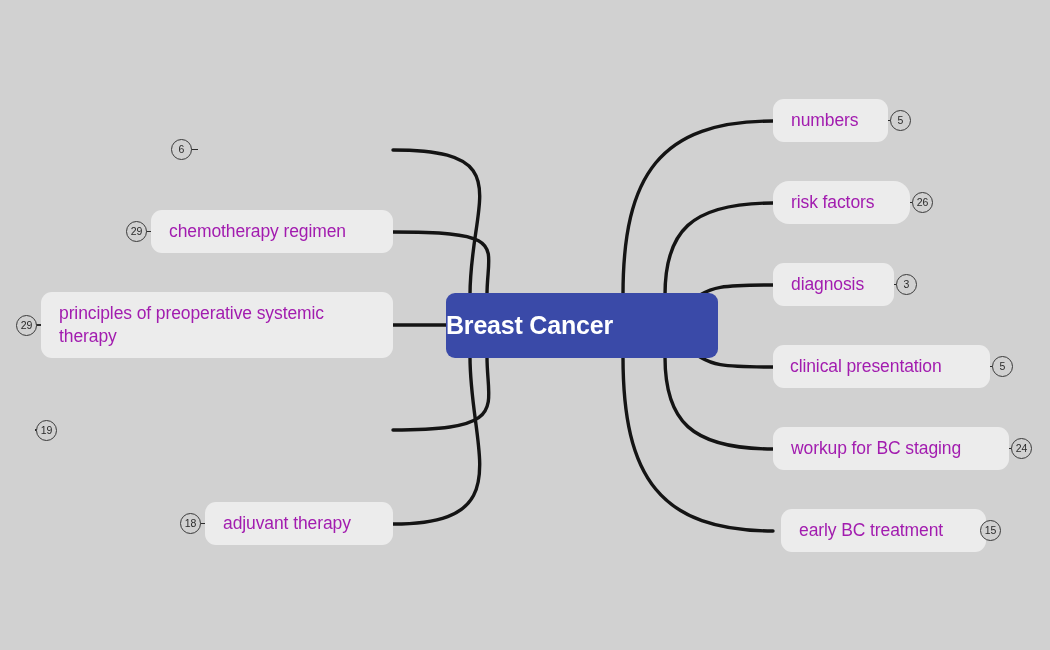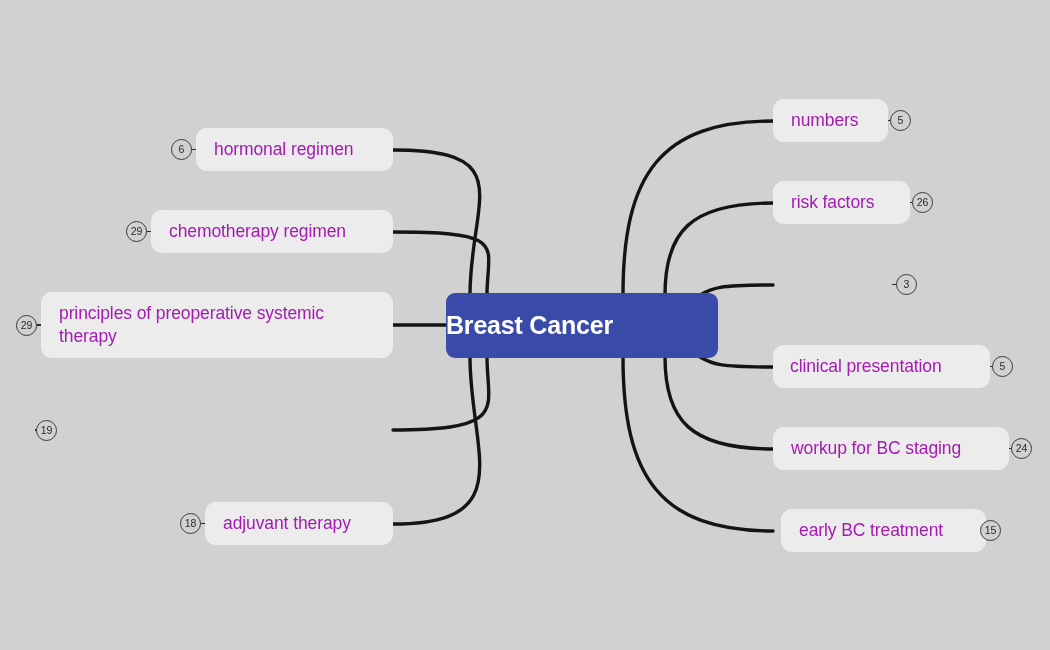--- a/index.html
+++ b/index.html
@@ -101,23 +101,20 @@
       <path d="M 700 357 C 712 364 718 367 773 367"></path>
       <path d="M 665 357 C 665 420 690 449 773 449"></path>
       <path d="M 623 357 C 623 477 660 531 773 531"></path>
     </g>
   </svg>
 
   <div class="node node-root" style="left:446px; top:293px; width:272px; height:65px;">
     <span class="node-label" style="text-align:left;">Breast Cancer</span>
   </div>
 
-  <div class="node node-leaf" style="left:196px; top:128px; width:197px; height:43px;">
-    <span class="node-label">hormonal regimen</span>
-  </div>
   <div class="badge-stub" style="left:190px; top:148.5px;"></div>
   <div class="badge" style="left:171px; top:139px;">
     <span>6</span>
   </div>
 
   <div class="node node-leaf" style="left:151px; top:210px; width:242px; height:43px;justify-content:flex-end;">
     <span class="node-label">chemotherapy regimen</span>
   </div>
   <div class="badge-stub" style="left:145px; top:230.5px;"></div>
   <div class="badge" style="left:126px; top:221px;">
@@ -146,28 +143,31 @@
   </div>
 
   <div class="node node-leaf" style="left:773px; top:99px; width:115px; height:43px;">
     <span class="node-label">numbers</span>
   </div>
   <div class="badge-stub" style="left:886px; top:119.5px;"></div>
   <div class="badge" style="left:890px; top:110px;">
     <span>5</span>
   </div>
 
-  <div class="node node-leaf" style="left:773px; top:181px; width:137px; height:43px;">
+  <div class="node node-leaf" style="left:773px; top:181px; width:137px; height:43px;border-radius:16px;">
     <span class="node-label">risk factors</span>
   </div>
   <div class="badge-stub" style="left:908px; top:201.5px;"></div>
   <div class="badge" style="left:912px; top:192px;">
     <span>26</span>
   </div>
 
+  <div class="node node-leaf" style="left:773px; top:263px; width:121px; height:43px;">
+    <span class="node-label">diagnosis</span>
+  </div>
   <div class="badge-stub" style="left:892px; top:283.5px;"></div>
   <div class="badge" style="left:896px; top:274px;">
     <span>3</span>
   </div>
 
   <div class="node node-leaf" style="left:773px; top:345px; width:217px; height:43px;padding-left:17px;">
     <span class="node-label">clinical presentation</span>
   </div>
   <div class="badge-stub" style="left:988px; top:365.5px;"></div>
   <div class="badge" style="left:992px; top:356px;">

